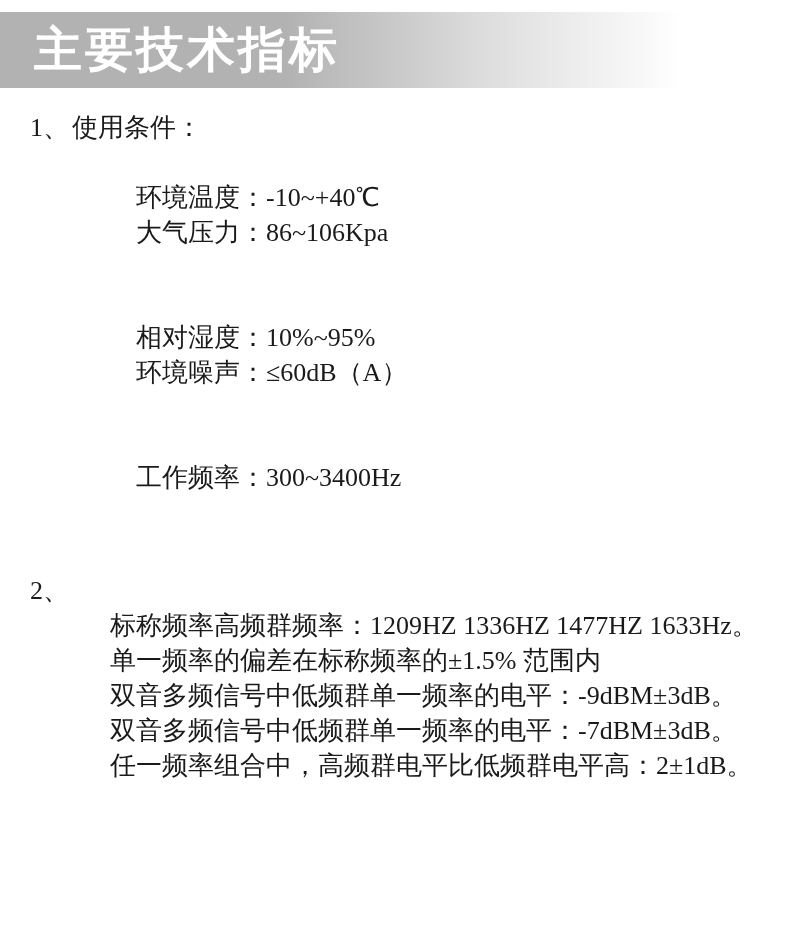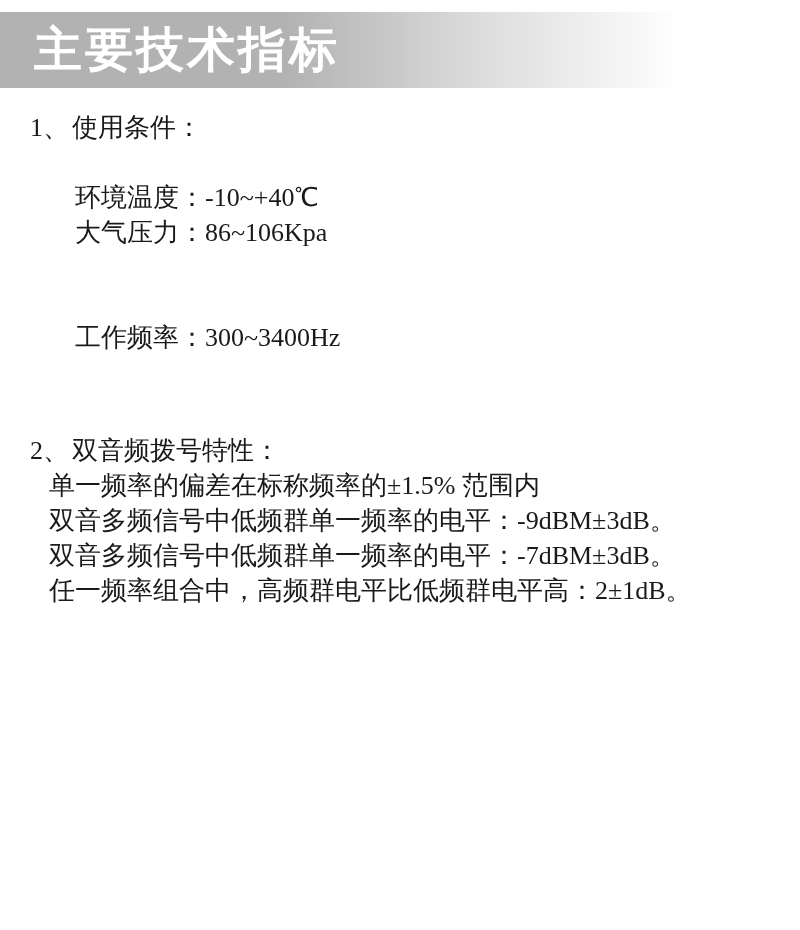--- a/index.html
+++ b/index.html
@@ -42,22 +42,23 @@
     line-height: 35px;
     font-size: 26px;
     padding-left: 30px;
     white-space: pre;
   }
   .sec-num { width: 42px; flex: none; }
   .spec-line {
     position: relative;
     line-height: 35px;
     font-size: 26px;
-    padding-left: 49px;
+    padding-left: 75px;
     white-space: pre-wrap;
+    margin-left: 35px;
   }
   .pair-left {
     display: inline-block;
     width: 310px;
     white-space: pre-wrap;
   }
   .pair-right { white-space: pre-wrap; }
 
   .sec1 { margin-top: 22px; }
   .sec2 { margin-top: 8px; }
@@ -94,28 +95,32 @@
 <div class="section sec1">
   <div class="sec-head">
     <span class="sec-num">1、</span>
     <span class="sec-title">使用条件：</span>
   </div>
   <div class="spec-line">
     <span class="pair-left">环境温度：-10~+40℃</span>
     <span class="pair-right">大气压力：86~106Kpa</span>
   </div>
   <div class="spec-line">
+    <span class="pair-left">相对湿度：10%~95%</span>
+    <span class="pair-right">环境噪声：≤60dB（A）</span>
+  </div>
+  <div class="spec-line">
     <span class="pair-left">工作频率：300~3400Hz</span>
     <span class="pair-right"></span>
   </div>
 </div>
 
 <div class="section sec2">
   <div class="sec-head">
     <span class="sec-num">2、</span>
-    <span class="sec-title">双音频拨号特性：</span>
   </div>
+  <div class="spec-line">标称频率高频群频率：1209HZ 1336HZ 1477HZ 1633Hz。</div>
   <div class="spec-line">单一频率的偏差在标称频率的±1.5% 范围内</div>
   <div class="spec-line">双音多频信号中低频群单一频率的电平：-9dBM±3dB。</div>
   <div class="spec-line">双音多频信号中低频群单一频率的电平：-7dBM±3dB。</div>
   <div class="spec-line">任一频率组合中，高频群电平比低频群电平高：2±1dB。</div>
 
 </div>
 
 </body></html>

